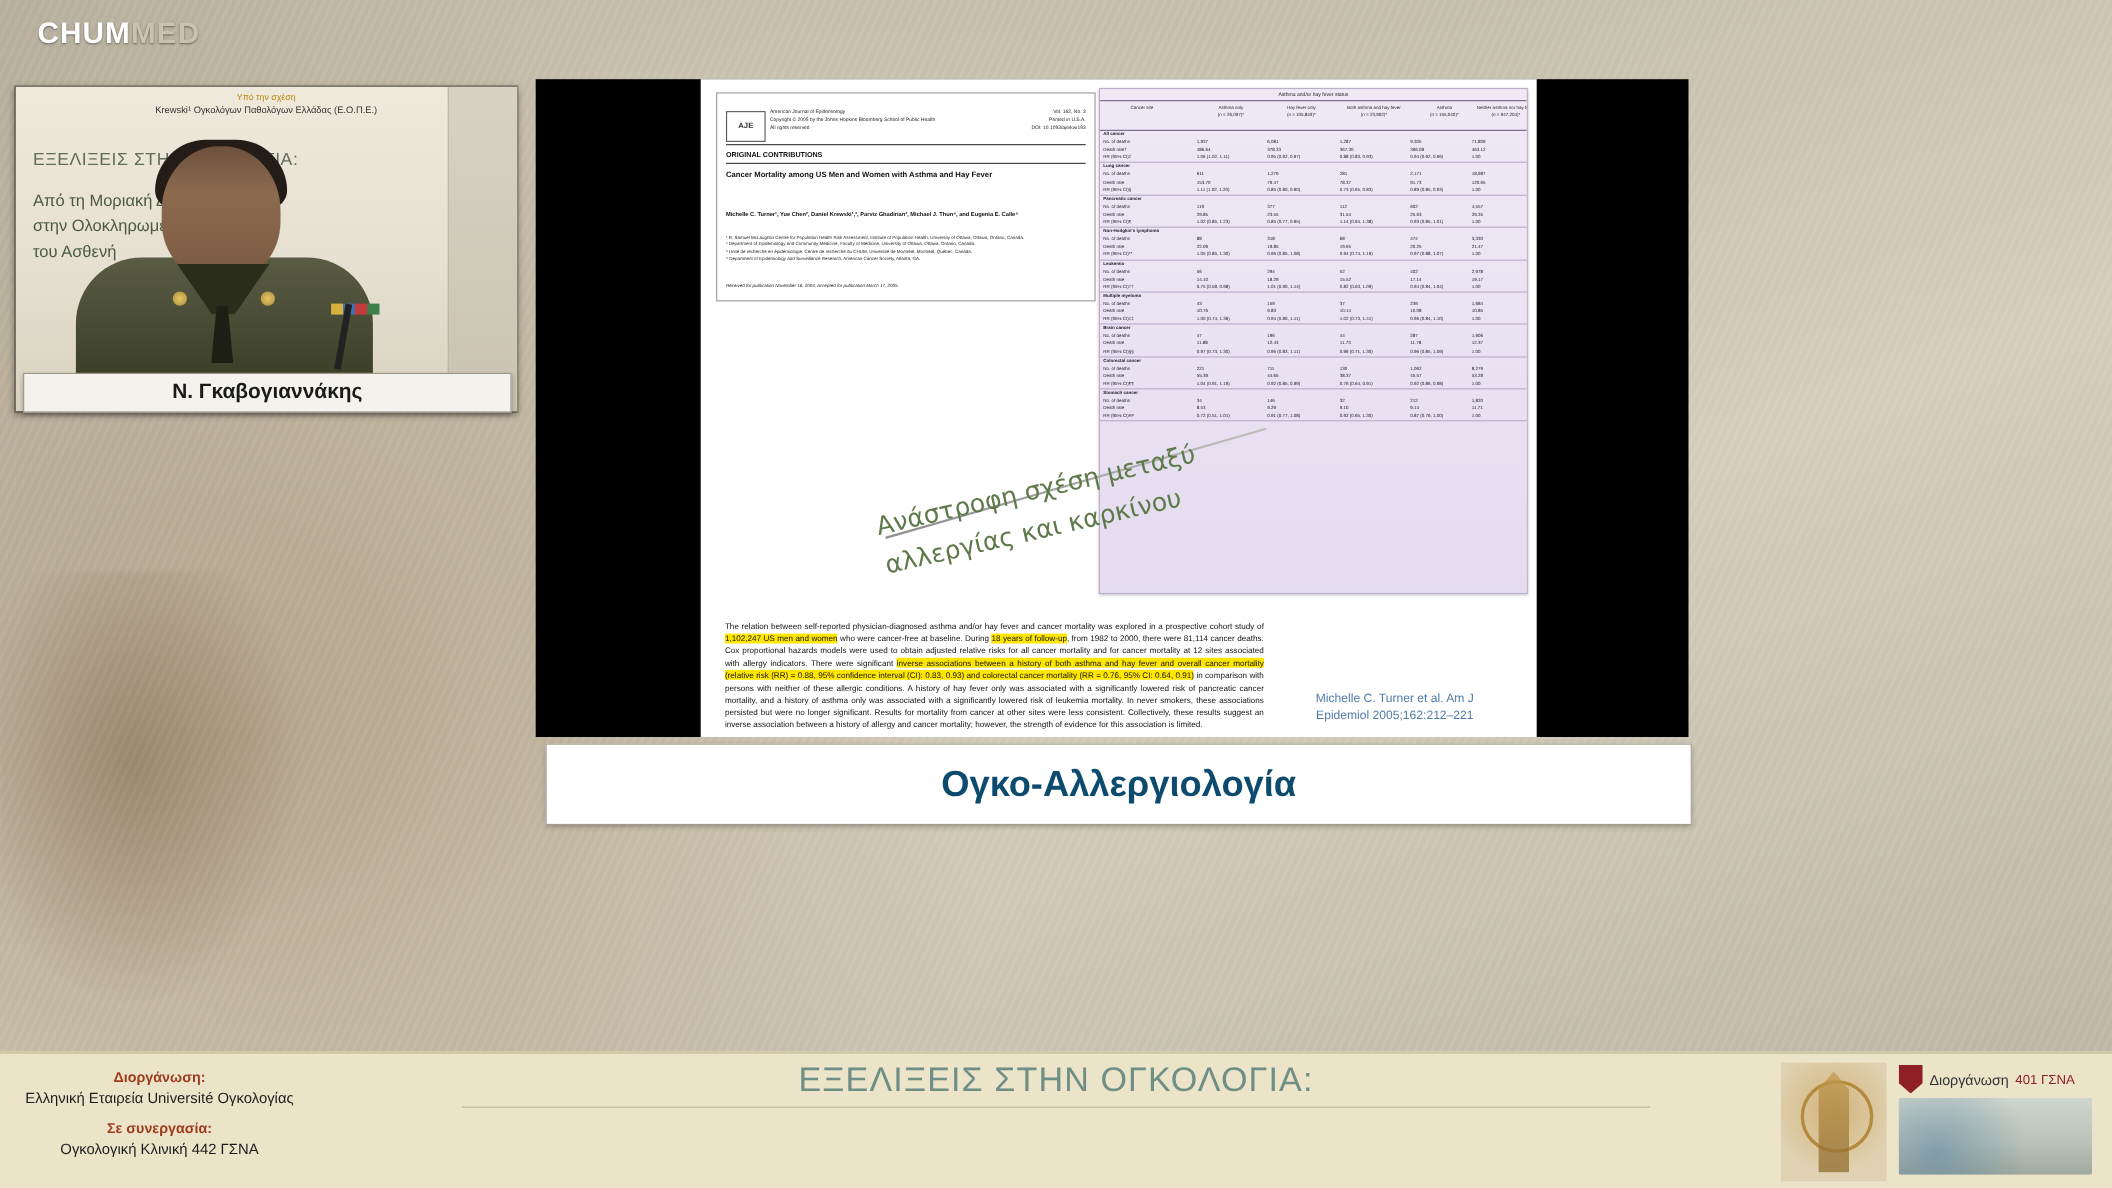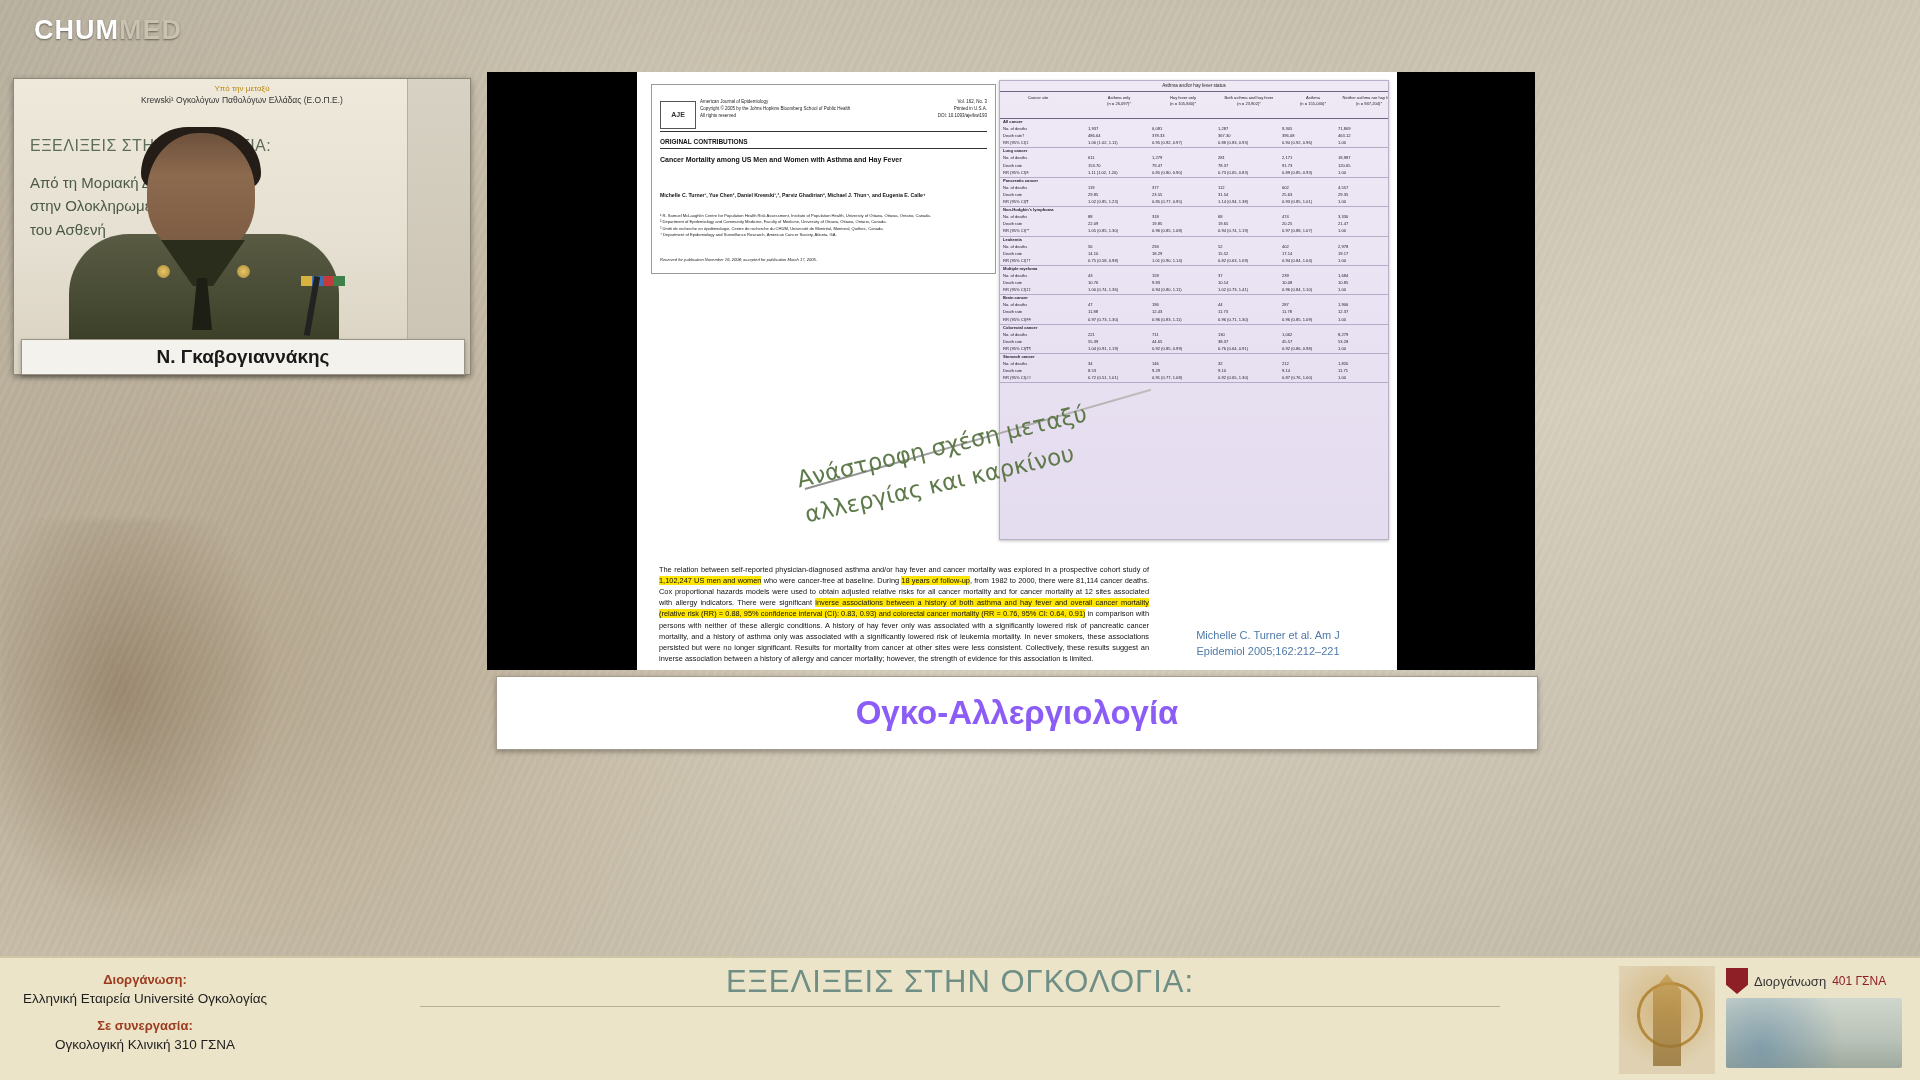--- a/index.html
+++ b/index.html
@@ -179,21 +179,21 @@
     background:linear-gradient(90deg,#8f8f8f,#bdbdbd);
     transform:rotate(-16deg);transform-origin:left center;
   }
 
   
   .caption{
     position:absolute;left:496px;top:676px;width:1040px;height:72px;
     background:#ffffff;border:1px solid #a39b8b;
     box-shadow:0 2px 5px rgba(0,0,0,.3);
     display:flex;align-items:center;justify-content:center;
-    font-size:33px;font-weight:bold;color:#8b5cf6;
+    font-size:33px;font-weight:bold;color:#0c4a6e;
   }
 
   
   .footer{
     position:absolute;left:0;bottom:0;width:1920px;height:122px;
     background:#ece4c9;border-top:2px solid #cfc6a5;
   }
   .footer-left{
     position:absolute;left:0;top:0;width:290px;height:122px;text-align:center;
     padding-top:14px;box-sizing:border-box;
@@ -244,21 +244,21 @@
 <div class="bg">
   <div class="bg-figure"></div>
 </div>
 
 <div class="logo">
   <span>CHUM</span><span class="med">MED</span>
 </div>
 
 <div class="speaker-box">
   <div class="slide-bg">
-    <div class="topline">Υπό την μεταξύ</div>
+    <div class="topline">Υπό την σχέση</div>
     <div class="org">Krewski¹ Ογκολόγων Παθολόγων Ελλάδας (Ε.Ο.Π.Ε.)</div>
     <div class="t1">ΕΞΕΛΙΞΕΙΣ ΣΤΗΝ ΟΓΚΟΛΟΓΙΑ:</div>
     <div class="t2">
       <span>Από τη Μοριακή Διάγνωση</span><br>
       <span>στην Ολοκληρωμένη Φροντίδα</span><br>
       <span>του Ασθενή</span>
     </div>
   </div>
   <div class="speaker-right-strip"></div>
   <div class="person">
@@ -592,21 +592,21 @@
   </div>
 </div>
 
 <div class="caption">Ογκο-Αλλεργιολογία</div>
 
 <div class="footer">
   <div class="footer-left">
     <div class="f-label">Διοργάνωση:</div>
     <div class="f-val">Ελληνική Εταιρεία Université Ογκολογίας</div>
     <div class="f-label">Σε συνεργασία:</div>
-    <div class="f-val">Ογκολογική Κλινική 310 ΓΣΝΑ</div>
+    <div class="f-val">Ογκολογική Κλινική 442 ΓΣΝΑ</div>
   </div>
   <div class="footer-center">
     <div class="fc-1">ΕΞΕΛΙΞΕΙΣ ΣΤΗΝ ΟΓΚΟΛΟΓΙΑ:</div>
     <div class="fc-rule"></div>
   </div>
   <div class="crest"></div>
   <div class="amphi">
     <div class="amphi-top">
       <div class="shield"></div>
       <div class="amphi-t1">Διοργάνωση</div>

